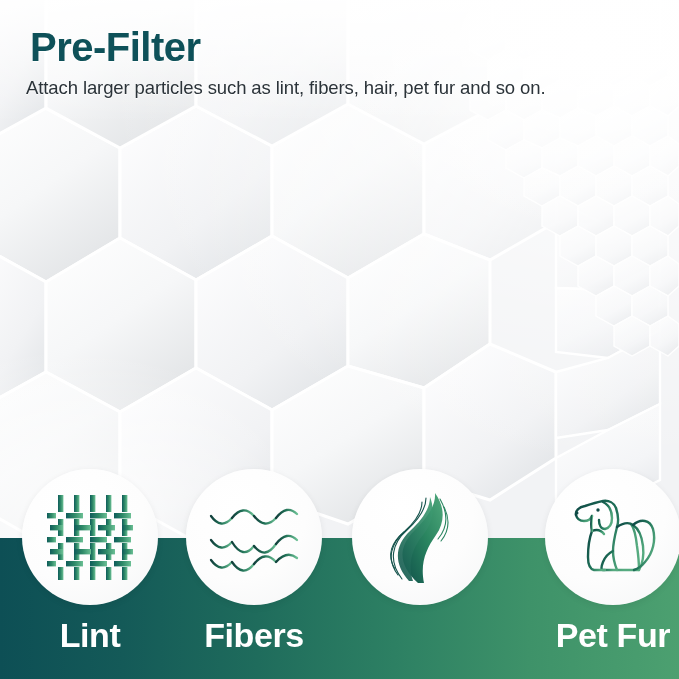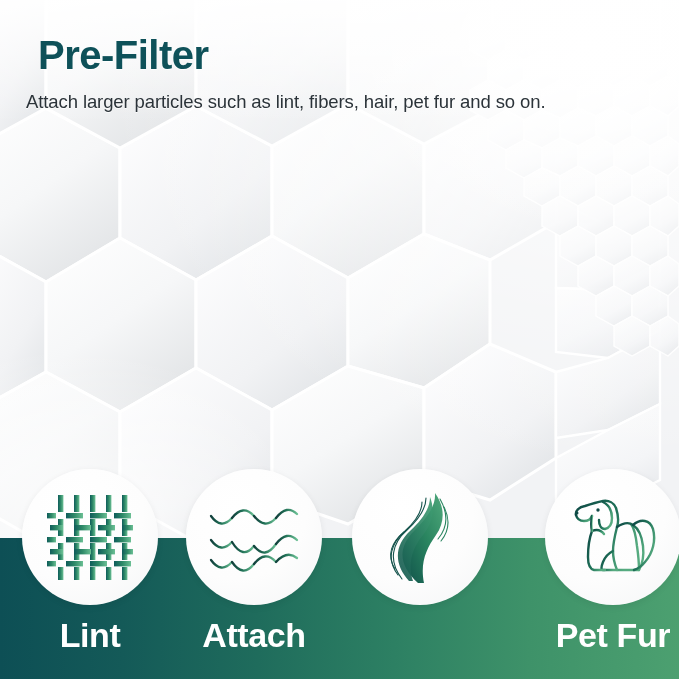--- a/index.html
+++ b/index.html
@@ -21,21 +21,21 @@
     background:
       radial-gradient(ellipse 420px 300px at 86% 8%, rgba(255,255,255,.96) 0%, rgba(255,255,255,0) 62%),
       radial-gradient(ellipse 360px 260px at 10% 92%, rgba(255,255,255,.80) 0%, rgba(255,255,255,0) 64%),
       linear-gradient(180deg, rgba(255,255,255,.92) 0%, rgba(255,255,255,0) 22%);
     pointer-events:none;
   }
 
   
   .header{position:absolute;left:0;top:0;width:679px;padding:20px 26px 0 26px;box-sizing:border-box;}
   .title{
-    margin:12px;font-size:40px;line-height:46px;font-weight:bold;
+    margin:4px;font-size:40px;line-height:46px;font-weight:bold;
     letter-spacing:-.5px;color:#0e5159;
     text-shadow:0 1px 0 rgba(255,255,255,.85);
   }
   .subtitle{
     margin:6px 0 12px 0;font-size:18.5px;line-height:24px;font-weight:normal;
     color:#2b3339;letter-spacing:-.1px;
     text-shadow:0 1px 0 rgba(255,255,255,.8);
   }
 
   
@@ -277,21 +277,21 @@
             <path d="M45 52 Q56 66 67 50"></path>
             <path d="M67 50 Q78 36 88 46"></path>
 
             <path d="M2 66 Q12 80 23 68"></path>
             <path d="M23 68 Q34 84 45 70"></path>
             <path d="M45 70 Q56 56 67 68"></path>
             <path d="M67 68 Q78 56 88 64"></path>
           </g>
         </svg>
       </div>
-      <div class="label">Attach</div>
+      <div class="label">Fibers</div>
     </div>
 
     <div class="item i2">
       <div class="circle">
         <svg width="84" height="96" viewBox="0 0 84 96">
           <defs>
             <linearGradient id="hairG" x1="0" y1="1" x2="1" y2="0">
               <stop offset="0%" stop-color="#0f4f4a"></stop>
               <stop offset="55%" stop-color="#2a8560"></stop>
               <stop offset="100%" stop-color="#4fa87b"></stop>

